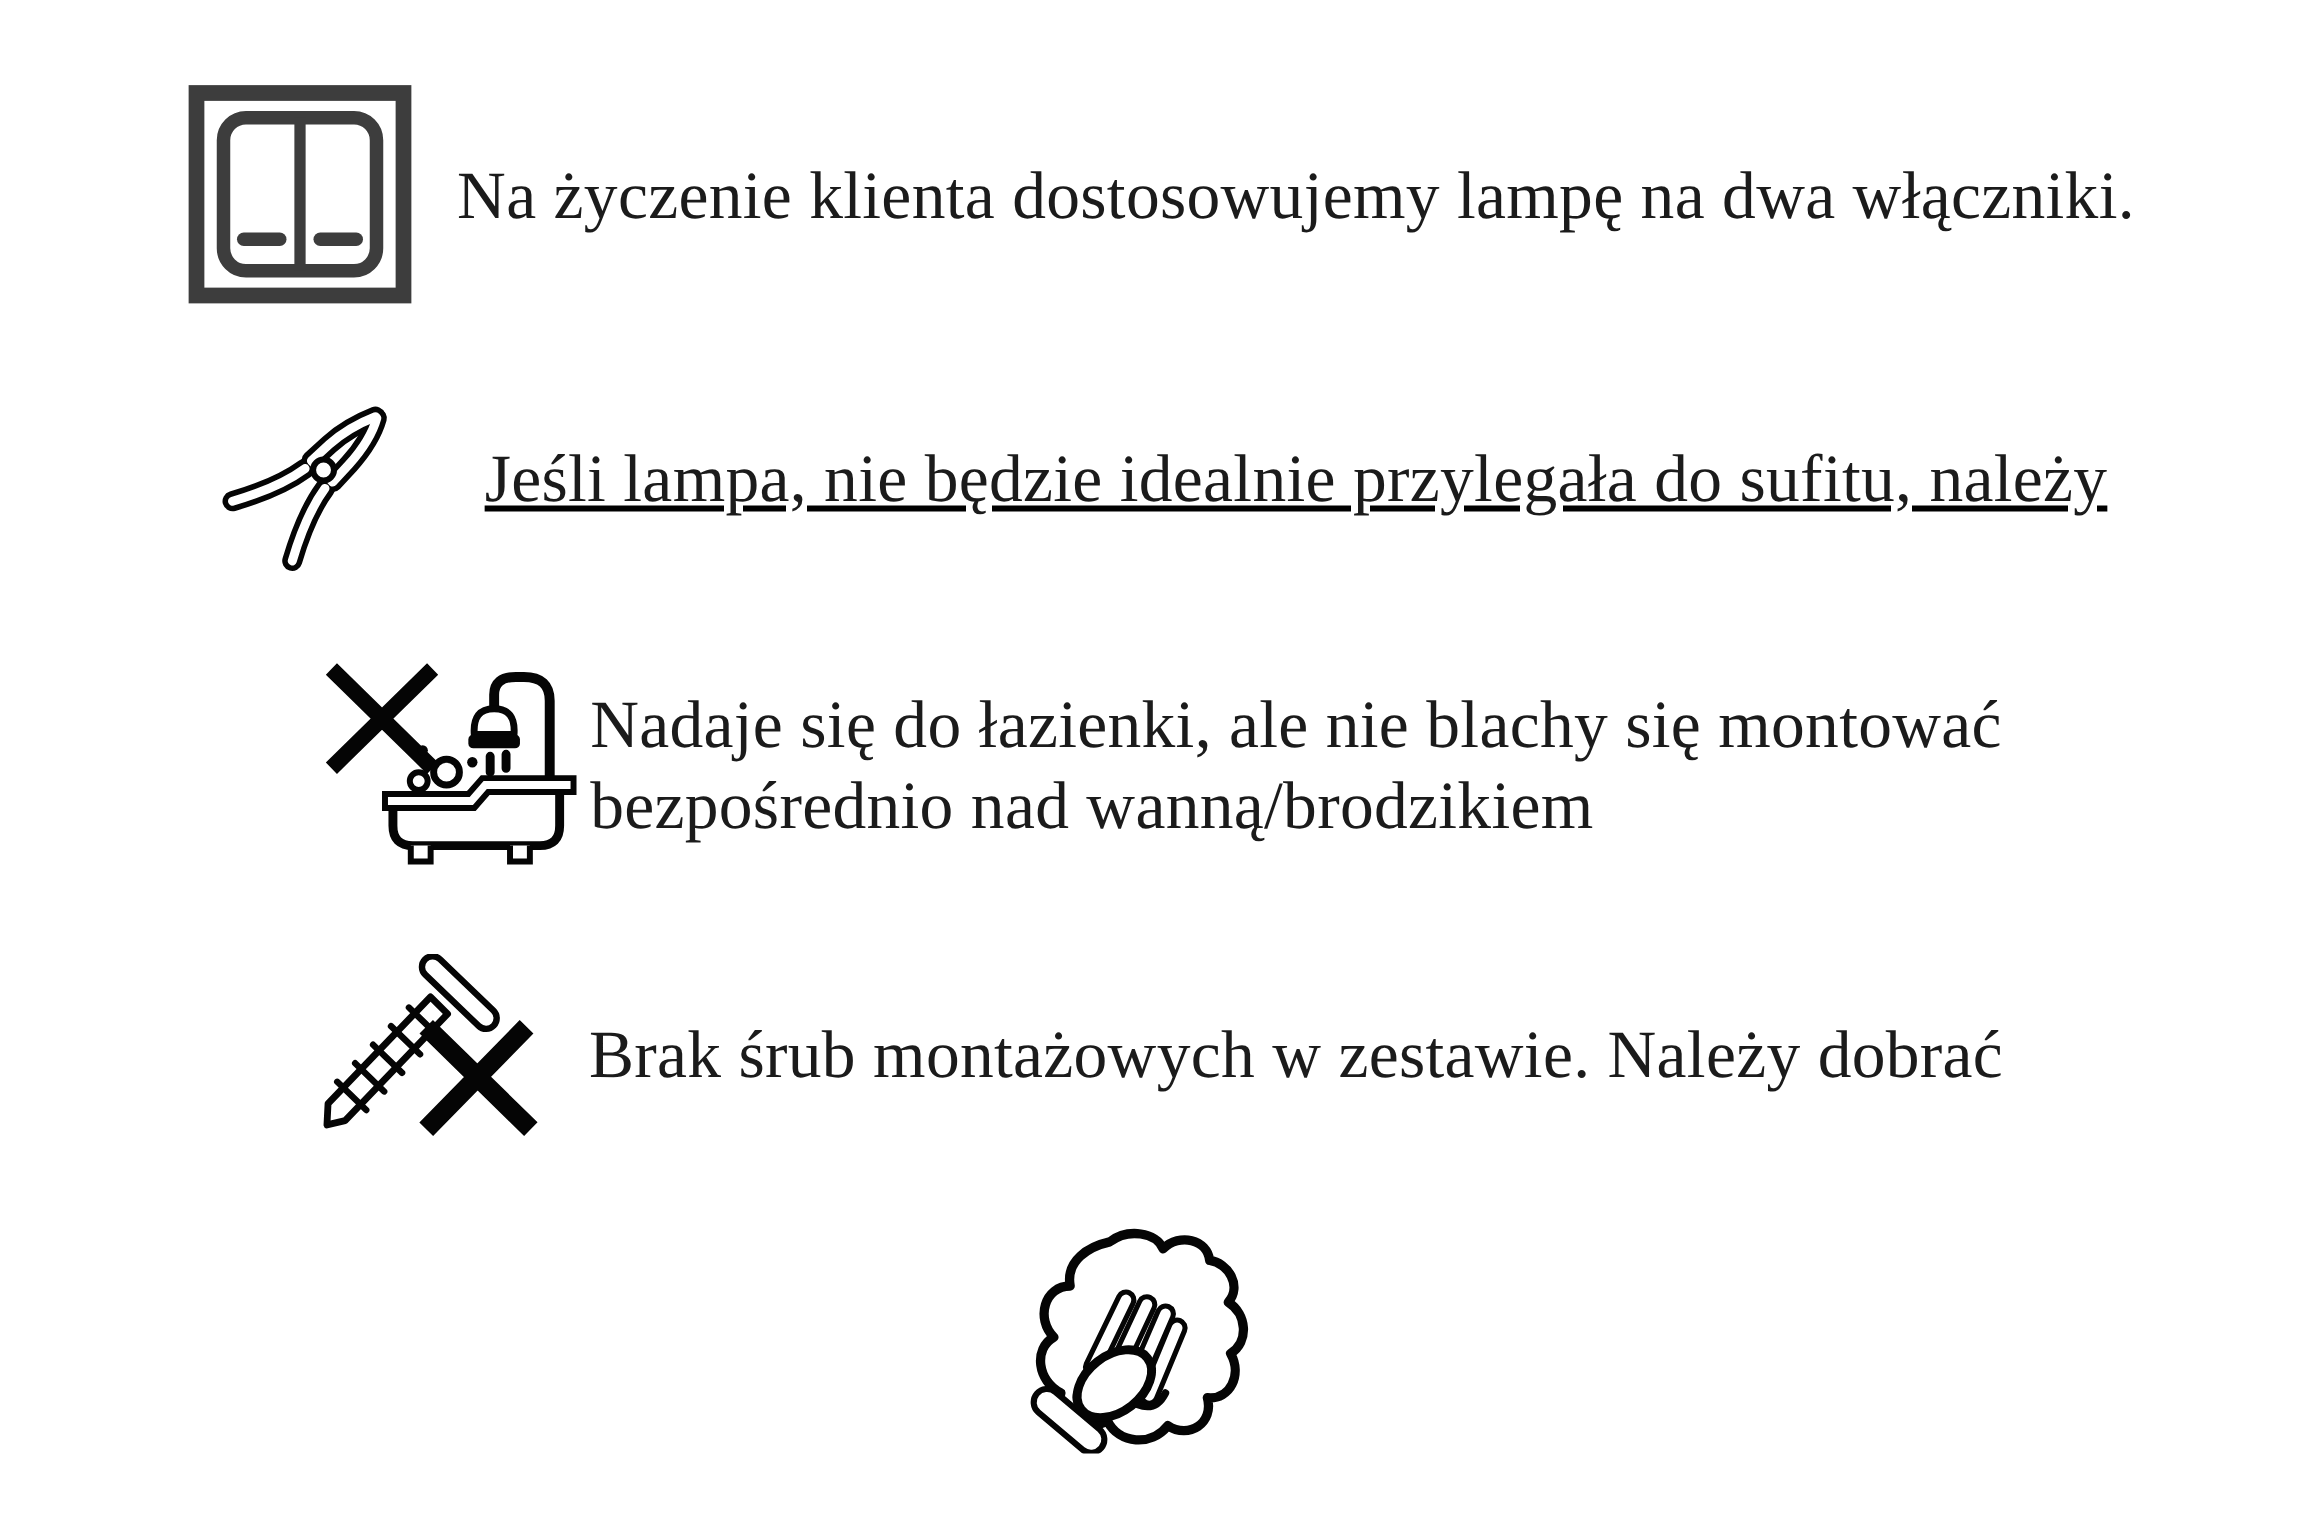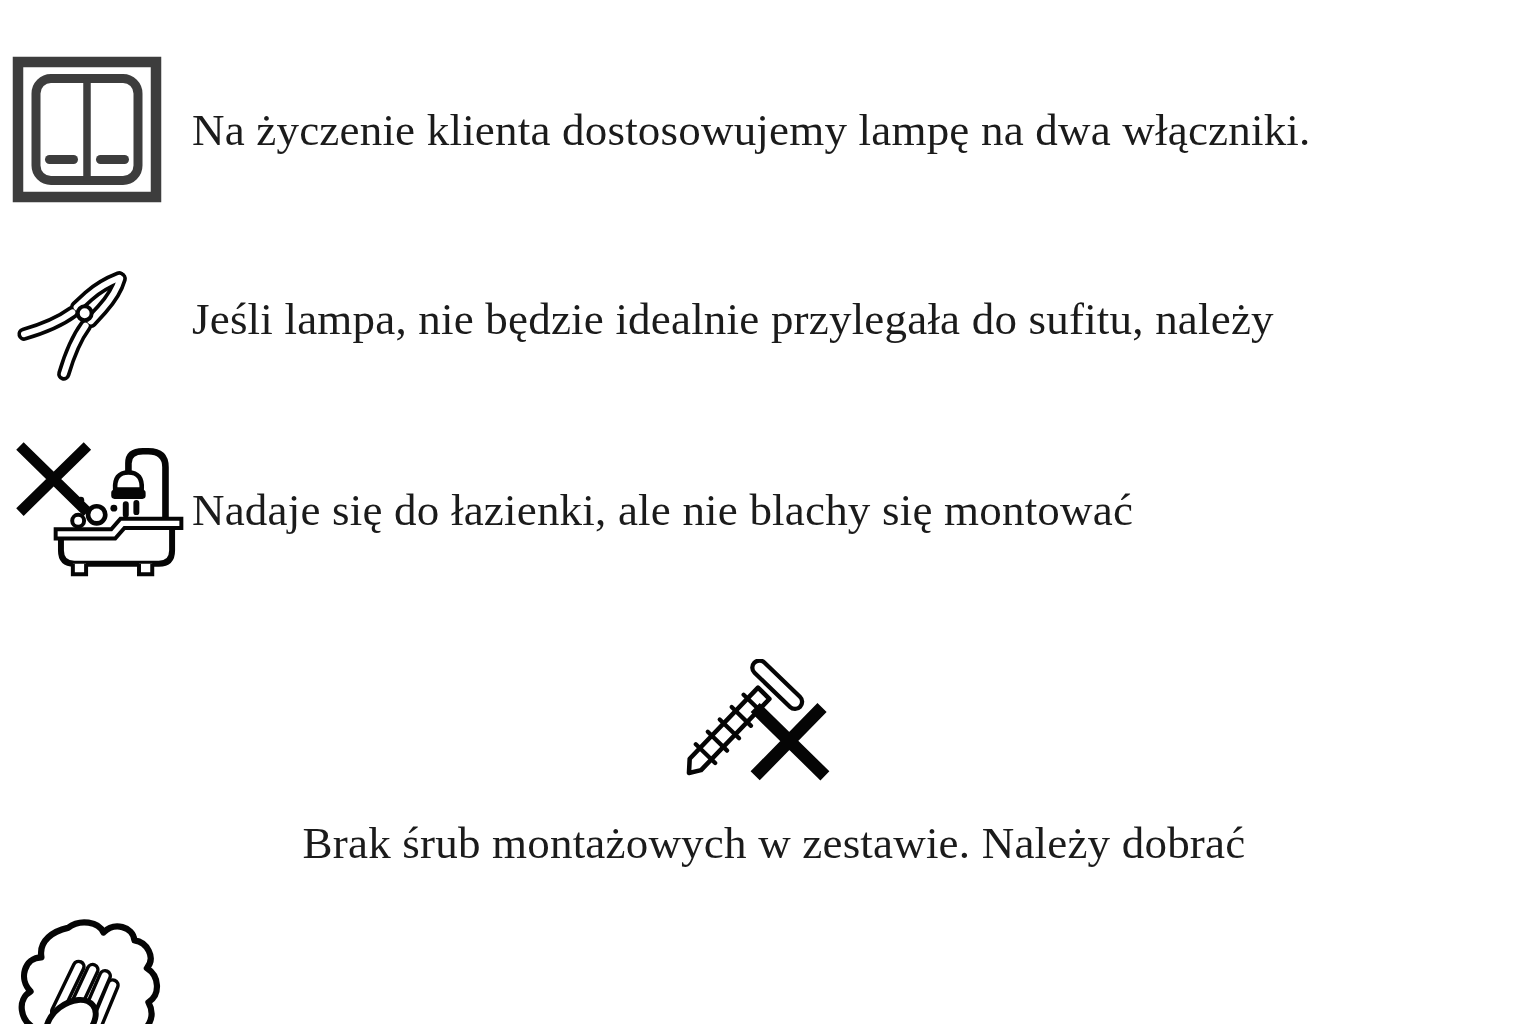--- a/index.html
+++ b/index.html
@@ -17,25 +17,26 @@
     font-family: "Liberation Serif", "DejaVu Serif", serif;
   }
   .sheet {
     padding: 56px 0 0 12px;
     width: 1536px;
   }
   .row {
     display: flex;
     align-items: center;
     margin-bottom: 50px;
+    justify-content: center;
   }
   .row:nth-child(1) { margin-bottom: 49px; }
-  .row:nth-child(2) { margin-bottom: 52px; }
+  .row:nth-child(2) { margin-bottom: 52px; text-decoration: underline; }
   .row:nth-child(3) { margin-bottom: 55px; }
-  .row:nth-child(4) { margin-bottom: 47px; flex-direction: column; }
+  .row:nth-child(4) { margin-bottom: 47px; }
   .icon-cell {
     width: 180px;
     flex: 0 0 180px;
     display: flex;
     align-items: center;
     justify-content: flex-start;
   }
   .icon-black  { color: var(--icon-color); }
   .icon-switch { color: var(--switch-color); }
   .txt {
@@ -106,20 +107,21 @@
         <rect x="75" y="39" width="26" height="7" rx="2.5" fill="currentColor"></rect>
         <circle cx="77" cy="53" r="2.6" fill="currentColor"></circle>
         <path d="M86,50 L86,58 M94,49 L94,56" stroke="currentColor" stroke-width="4.5" stroke-linecap="round"></path>
         <path d="M33,69 L75,69 L82,61 L128,61 L128,68 L85,68 L78,76 L33,76 Z" fill="#fff" stroke="currentColor" stroke-width="3"></path>
         <path d="M37,76 L37,85 Q37,95 47,95 L111,95 Q121,95 121,85 L121,68" stroke="currentColor" stroke-width="4.5"></path>
         <path d="M46,95 L46,103 L56,103 L56,95 M96,95 L96,103 L106,103 L106,95" fill="#fff" stroke="currentColor" stroke-width="3"></path>
       </svg>
     </div>
     <div class="txt">
       <span>Nadaje się do łazienki, ale nie blachy się montować</span>
+      <span>bezpośrednio nad wanną/brodzikiem</span>
     </div>
   </div>
 
   <div class="row">
     <div class="icon-cell icon-black">
       <svg width="148" height="134" viewBox="0 0 104 94" fill="none">
         <path d="M52,20 L60,28 L12,78 L3.5,80 L4,70 Z" fill="#fff" stroke="currentColor" stroke-width="3.2" stroke-linejoin="round"></path>
         <g stroke="currentColor" stroke-width="3" stroke-linecap="round">
           <path d="M55.5,38.2 L41.9,25"></path>
           <path d="M47.1,46.9 L33.5,33.7"></path>

